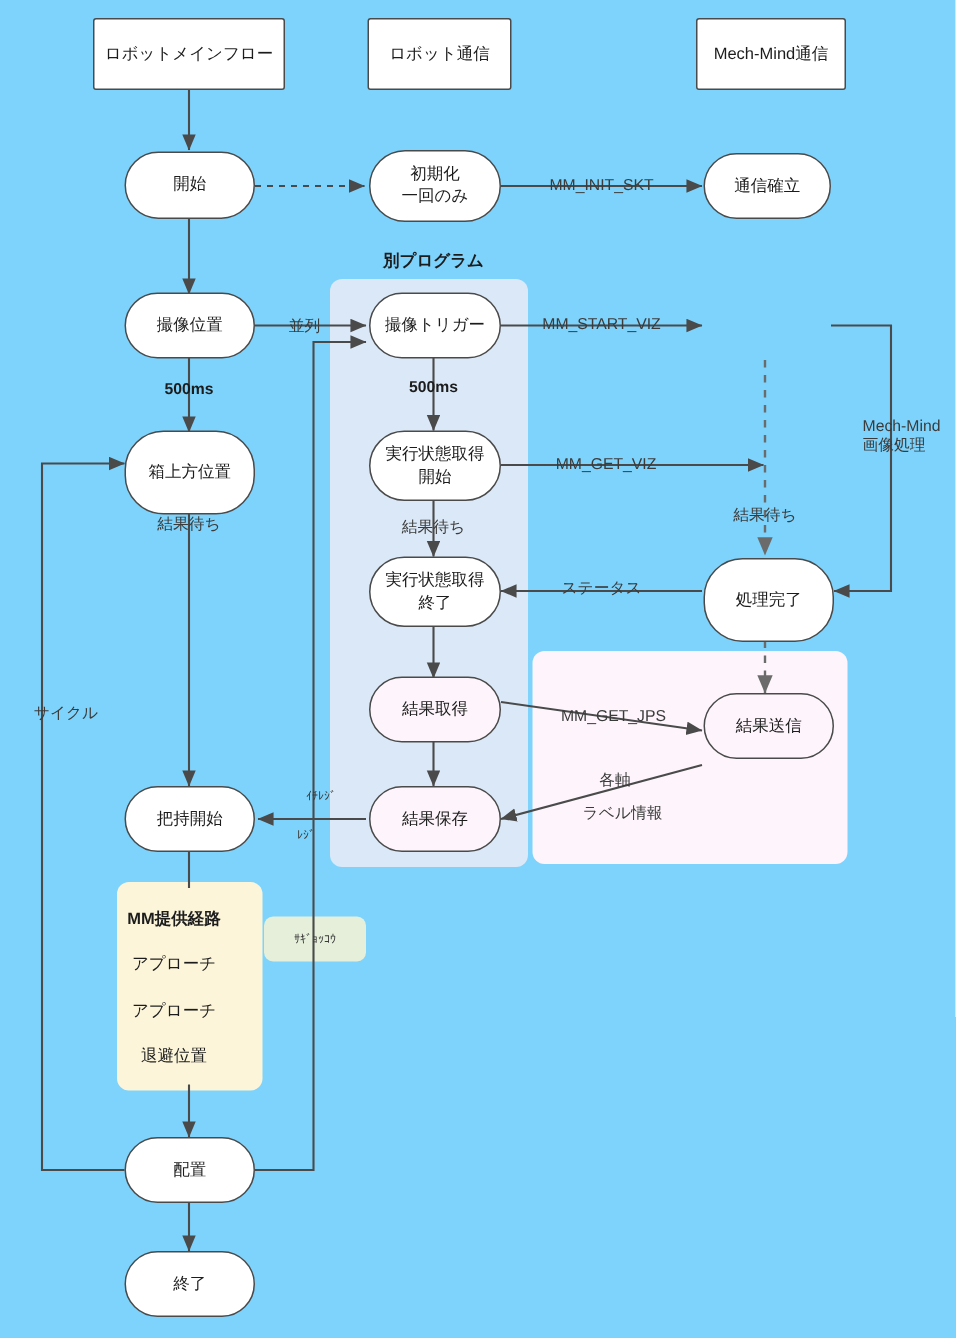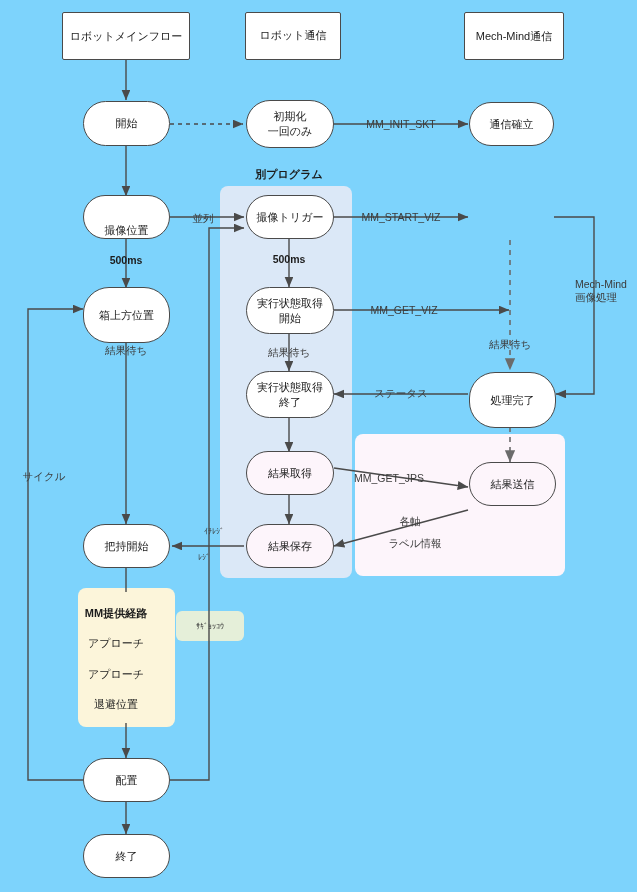--- a/index.html
+++ b/index.html
@@ -99,31 +99,31 @@
 
     <g stroke="#6b6b6b" stroke-width="1.6" fill="none" stroke-dasharray="5 5">
       <path d="M510,240 L510,370" marker-end="url(#ahd)"></path>
       <path d="M510,417 L510,462" marker-end="url(#ahd)"></path>
     </g>
   </svg>
 
   <div class="node lane" style="left:62px;top:12px;width:128px;height:48px;">
     <span>ロボットメインフロー</span>
   </div>
-  <div class="node lane" style="left:245px;top:12px;width:96px;height:48px;font-family:Liberation Mono, monospace;">
+  <div class="node lane" style="left:245px;top:12px;width:96px;height:48px;">
     <span>ロボット通信</span>
   </div>
   <div class="node lane" style="left:464px;top:12px;width:100px;height:48px;">
     <span>Mech-Mind通信</span>
   </div>
 
   <div class="node pill" style="left:83px;top:101px;width:87px;height:45px;">
     <span>開始</span>
   </div>
-  <div class="node pill" style="left:83px;top:195px;width:87px;height:44px;justify-content:flex-end;">
+  <div class="node pill" style="left:83px;top:195px;width:87px;height:44px;">
     <span>撮像位置</span>
   </div>
   <div class="node pill" style="left:83px;top:287px;width:87px;height:56px;">
     <span>箱上方位置</span>
   </div>
   <div class="node pill" style="left:83px;top:524px;width:87px;height:44px;">
     <span>把持開始</span>
   </div>
   <div class="node pill" style="left:83px;top:758px;width:87px;height:44px;">
     <span>配置</span>
@@ -182,21 +182,21 @@
   <div class="lbl bold" style="left:289px;top:259px;"><span>500ms</span></div>
   <div class="lbl" style="left:404px;top:310px;"><span>MM_GET_VIZ</span></div>
   <div class="lbl" style="left:126px;top:350px;"><span>結果待ち</span></div>
   <div class="lbl" style="left:289px;top:352px;"><span>結果待ち</span></div>
   <div class="lbl" style="left:510px;top:344px;"><span>結果待ち</span></div>
   <div class="lbl" style="left:401px;top:393px;"><span>ステータス</span></div>
   <div class="lbl" style="left:601px;top:291px;text-align:left;transform:translate(-50%,-50%);">
     <span>Mech-Mind</span><br>
     <span>画像処理</span>
   </div>
-  <div class="lbl" style="left:383px;top:478px;padding-left:12px;"><span>MM_GET_JPS</span></div>
+  <div class="lbl" style="left:403px;top:478px;padding-left:12px;"><span>MM_GET_JPS</span></div>
   <div class="lbl" style="left:410px;top:521px;"><span>各軸</span></div>
   <div class="lbl" style="left:415px;top:543px;"><span>ラベル情報</span></div>
   <div class="lbl" style="left:44px;top:476px;"><span>サイクル</span></div>
   <div class="lbl tiny" style="left:214px;top:531px;"><span>ｲﾁﾚｼﾞ</span></div>
   <div class="lbl tiny" style="left:204px;top:557px;"><span>ﾚｼﾞ</span></div>
   <div class="lbl tiny" style="left:210px;top:626px;"><span>ｻｷﾞｮｯｺｳ</span></div>
 
 </div>
 
 </body></html>

